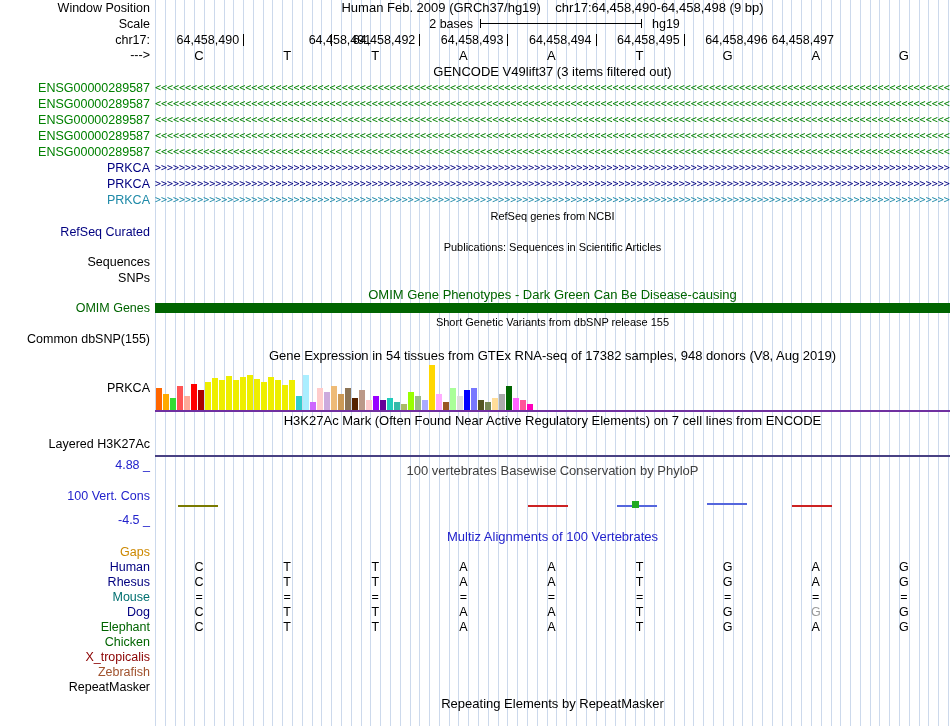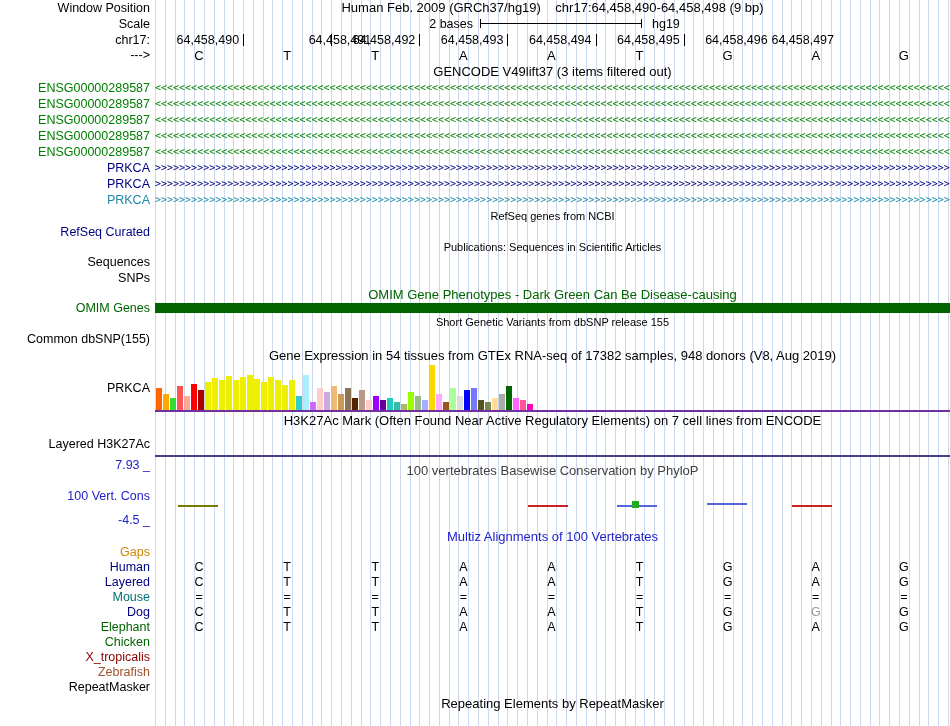--- a/index.html
+++ b/index.html
@@ -286,21 +286,21 @@
     </div>
     <div class="row h30">
       <div class="side">Layered H3K27Ac</div>
       <div class="main">
         <div class="h3k-line" style="background: rgb(73, 65, 131);"></div>
       </div>
     </div>
 
     <div class="row h69">
       <div class="side side-rel">
-        <span class="abs-label" style="top: 0px; color: rgb(34, 34, 204);">7.93 _</span>
+        <span class="abs-label" style="top: 0px; color: rgb(34, 34, 204);">4.88 _</span>
         <span class="abs-label" style="top: 31px; color: rgb(34, 34, 204);">100 Vert. Cons</span>
         <span class="abs-label" style="top: 55px; color: rgb(34, 34, 204);">-4.5 _</span>
       </div>
       <div class="main">
         <div class="title phylop-title" style="color: #404040;">100 vertebrates Basewise Conservation by PhyloP</div>
         <div>
             <div class="mark" style="left: 23px; top: 46px; width: 40px; height: 2px; background: rgb(122, 122, 0);"></div>
             <div class="mark" style="left: 373px; top: 46px; width: 40px; height: 2px; background: rgb(204, 34, 34);"></div>
             <div class="mark" style="left: 462px; top: 46px; width: 40px; height: 2px; background: rgb(85, 102, 221);"></div>
             <div class="mark" style="left: 477px; top: 42px; width: 7px; height: 7px; background: rgb(34, 170, 34);"></div>
@@ -329,21 +329,21 @@
             <span class="cell" style="left: 220.25px;">T</span>
             <span class="cell" style="left: 308.35px;">A</span>
             <span class="cell" style="left: 396.45px;">A</span>
             <span class="cell" style="left: 484.55px;">T</span>
             <span class="cell" style="left: 572.65px;">G</span>
             <span class="cell" style="left: 660.75px;">A</span>
             <span class="cell" style="left: 748.85px;">G</span>
           </div>
         </div>
         <div class="row h15">
-          <div class="side" style="color: rgb(0, 0, 128);">Layered</div>
+          <div class="side" style="color: rgb(0, 0, 128);">Rhesus</div>
           <div class="main">
             <span class="cell" style="left: 44.05px;">C</span>
             <span class="cell" style="left: 132.15px;">T</span>
             <span class="cell" style="left: 220.25px;">T</span>
             <span class="cell" style="left: 308.35px;">A</span>
             <span class="cell" style="left: 396.45px;">A</span>
             <span class="cell" style="left: 484.55px;">T</span>
             <span class="cell" style="left: 572.65px;">G</span>
             <span class="cell" style="left: 660.75px;">A</span>
             <span class="cell" style="left: 748.85px;">G</span>

